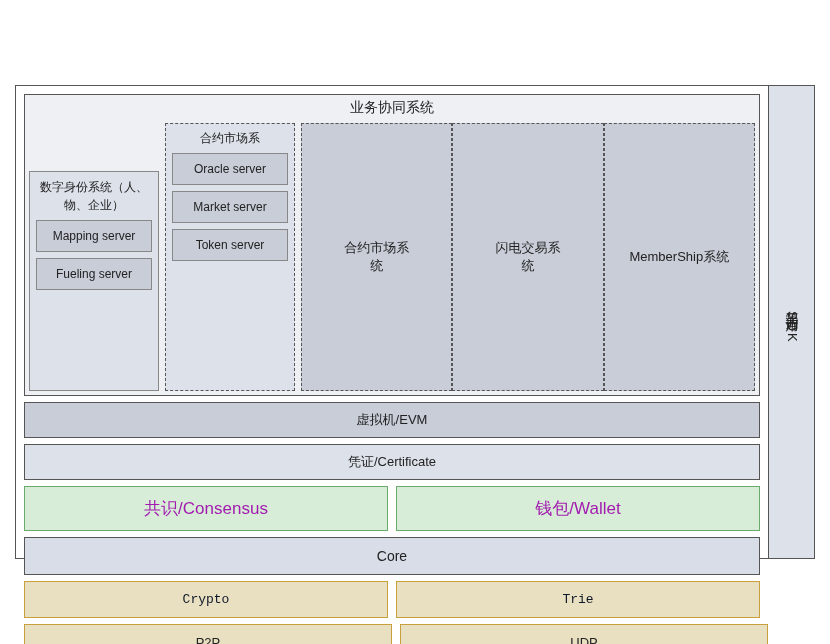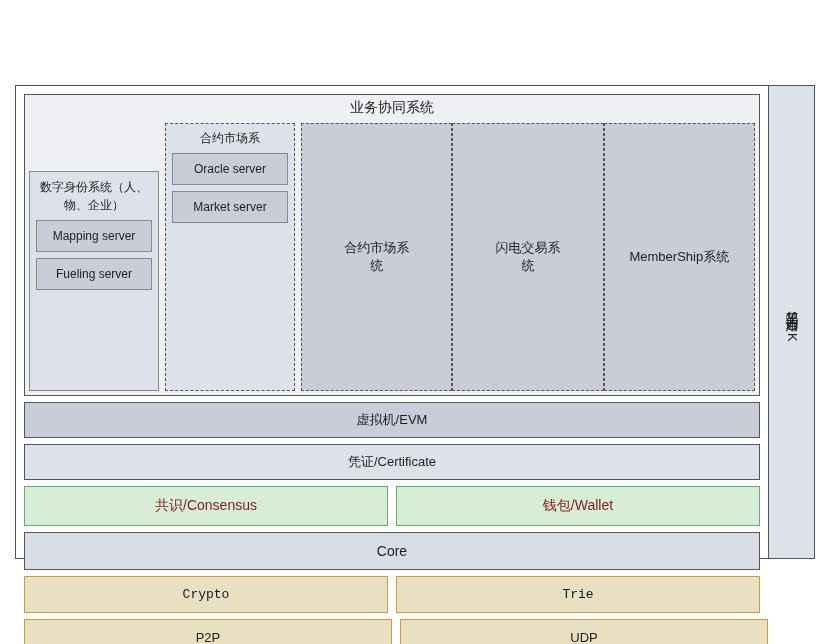--- a/index.html
+++ b/index.html
@@ -125,22 +125,22 @@
       flex-direction: row;
       gap: 8px;
       margin: 6px 8px 0 8px;
     }
     .green-box {
       flex: 1;
       border: 1.5px solid #6aaa6a;
       background: #d8edd8;
       padding: 10px;
       text-align: center;
-      font-size: 14px;
-      color: #7f1d1d;
+      font-size: 17px;
+      color: #a21caf;
     }
     .layer-core {
       background: #d8dde8;
       margin: 6px 8px 0 8px;
       border: 1.5px solid #555;
       padding: 10px;
       text-align: center;
       font-size: 14px;
       color: #222;
     }
@@ -204,20 +204,21 @@
         <div class="digital-identity">
           <div class="digital-identity-title">数字身份系统（人、物、企业）</div>
           <div class="server-box">Mapping server</div>
           <div class="server-box">Fueling server</div>
         </div>
 
         <div class="jifen-section">
           <div class="jifen-title">合约市场系</div>
           <div class="server-box">Oracle server</div>
           <div class="server-box">Market server</div>
+          <div class="server-box">Token server</div>
         </div>
 
         <div class="right-blocks">
           <div class="large-block">
             <span style="white-space:pre-line;">合约市场系
 统</span>
           </div>
           <div class="large-block">
             <span style="white-space:pre-line;">闪电交易系
 统</span>

